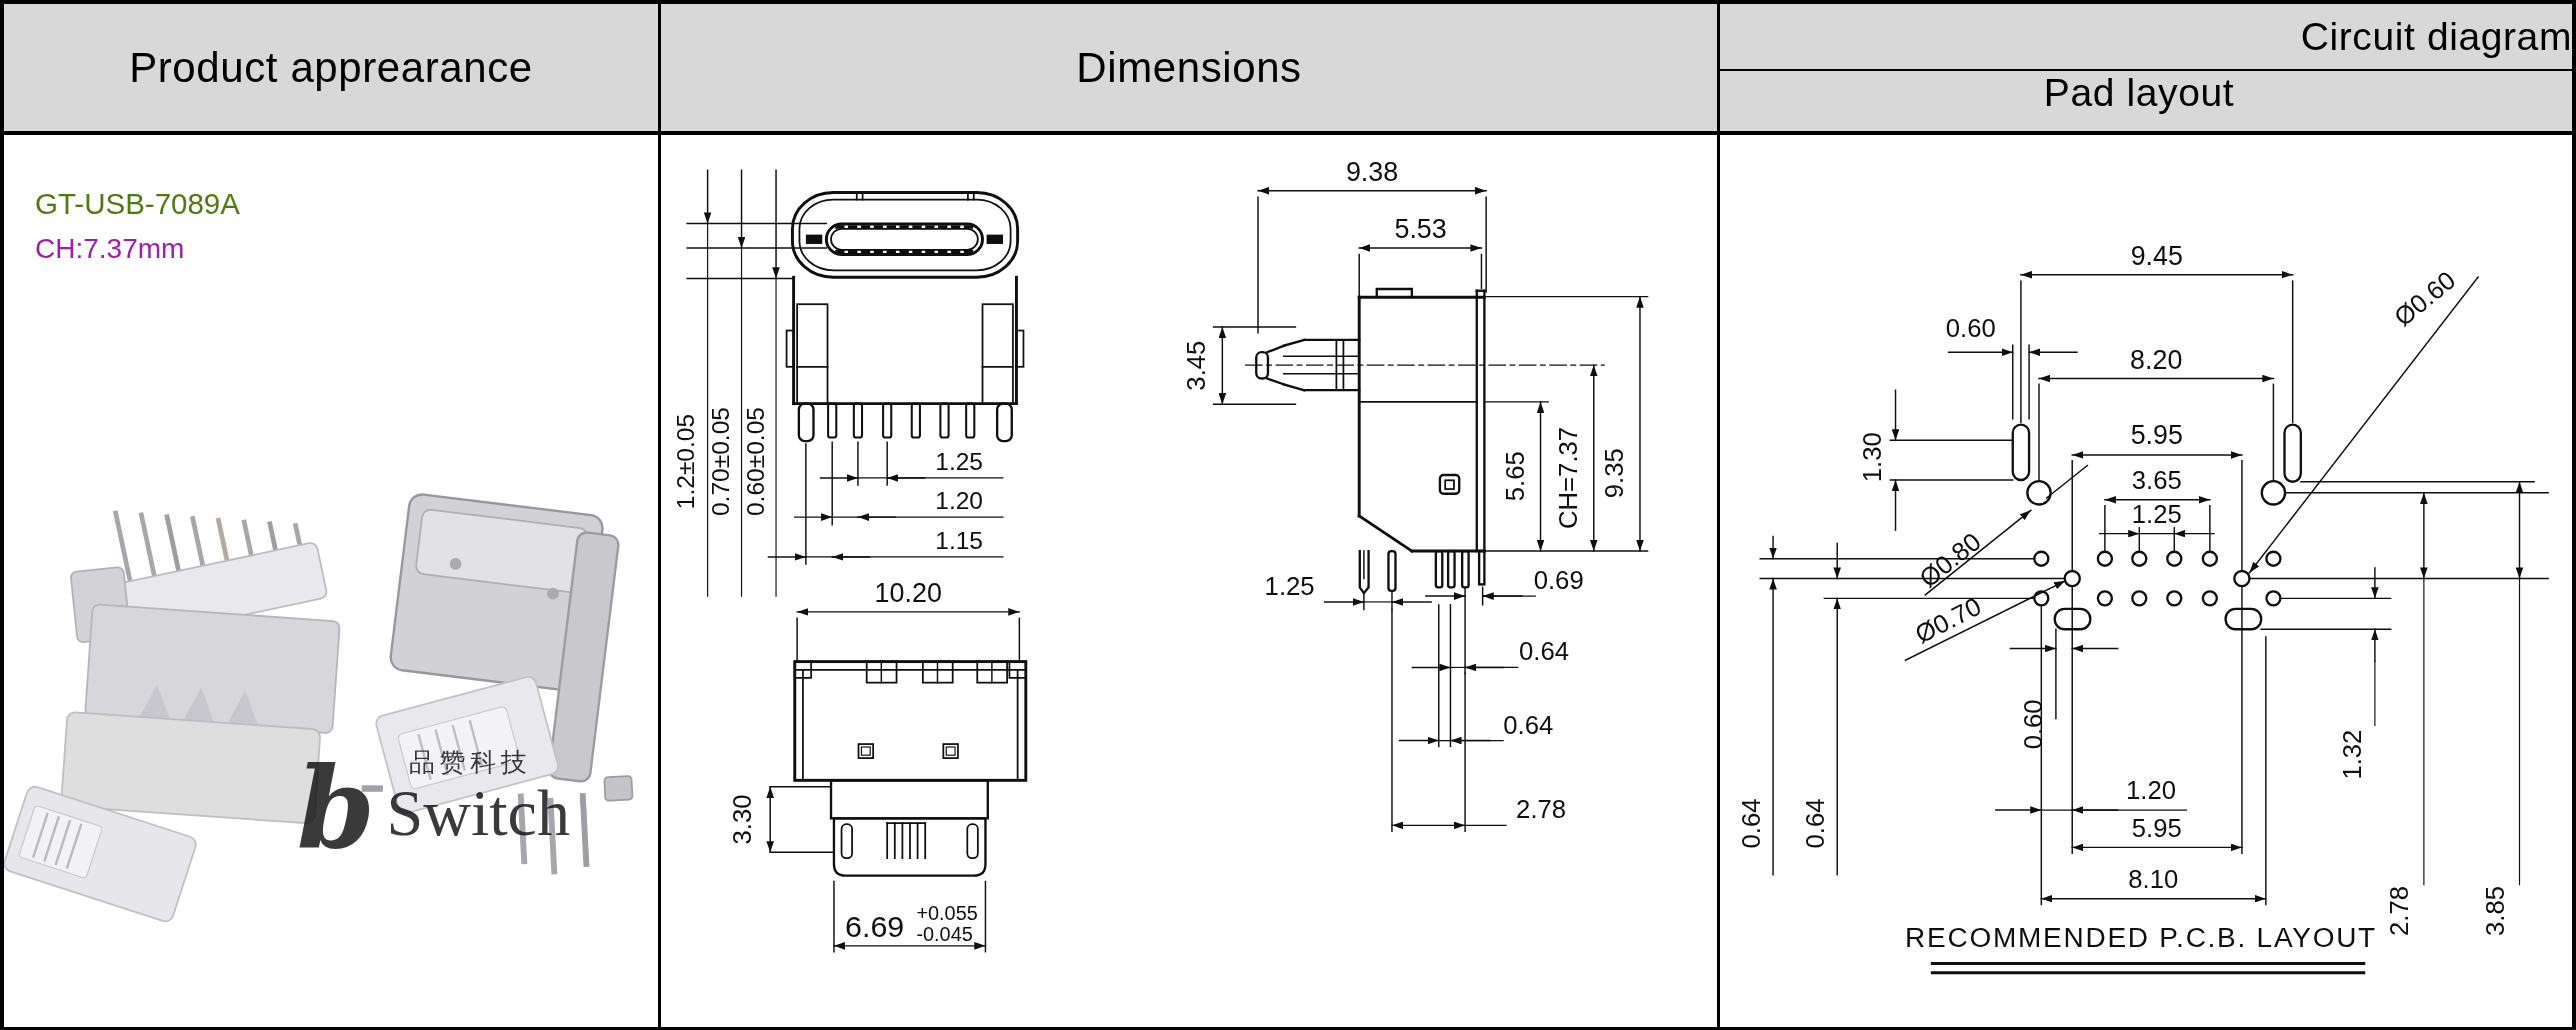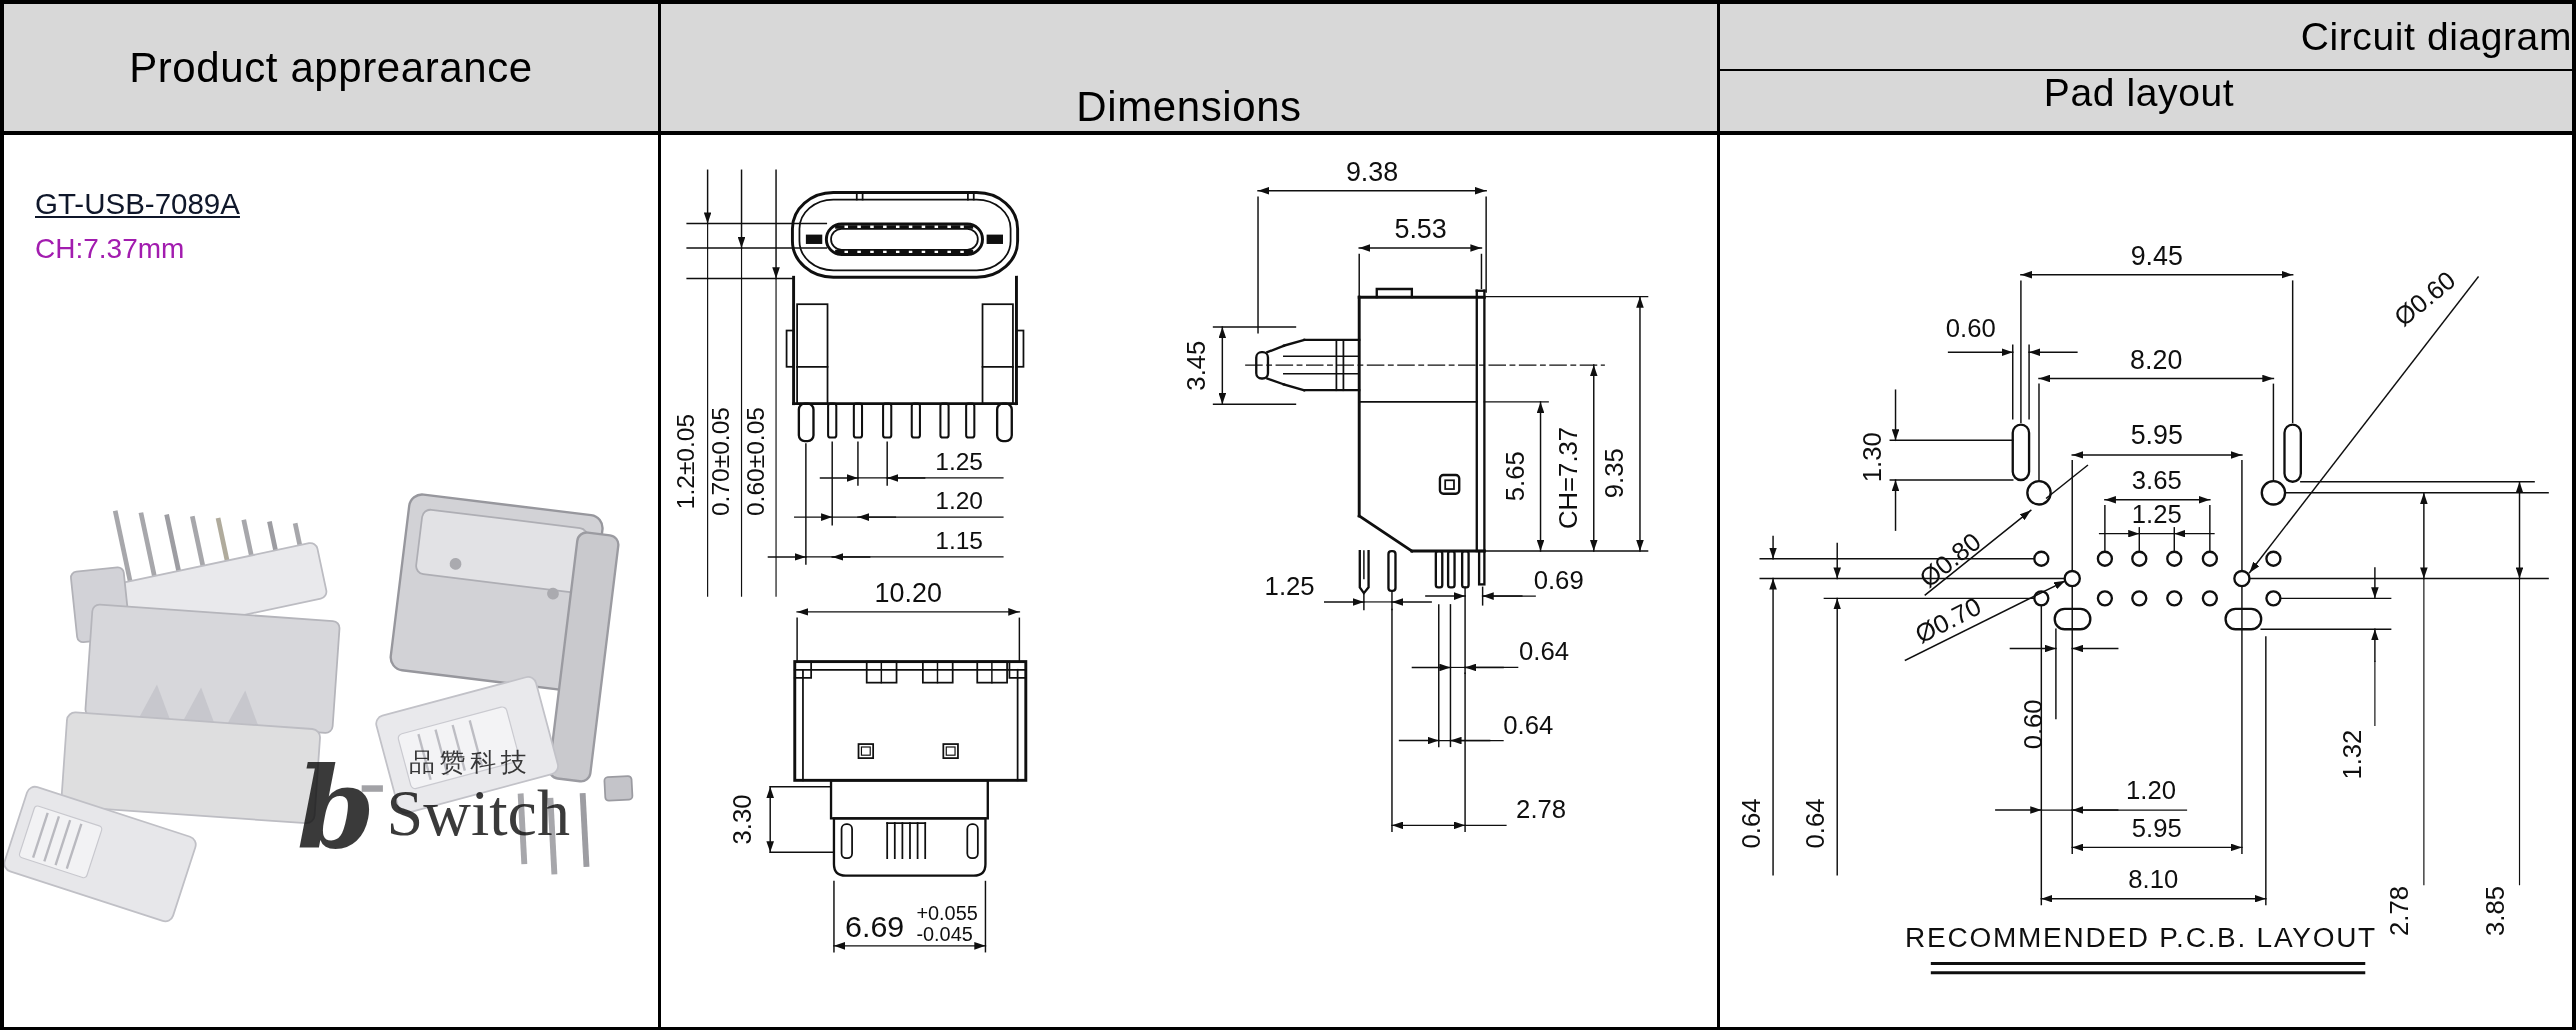--- a/index.html
+++ b/index.html
@@ -15,40 +15,40 @@
   }
   .hdr-bg{position:absolute;left:0;top:0;width:100%;height:127px;background:#d8d8d8;}
   .vline{position:absolute;top:0;width:2.9px;height:100%;background:#000;}
   .hline{position:absolute;left:0;width:100%;height:3.5px;background:#000;}
   .hline-split{position:absolute;height:2.4px;background:#000;}
   .hdr-cell{
     position:absolute;display:flex;align-items:center;justify-content:center;
     font-size:42px;color:#000;letter-spacing:0.6px;
   }
   .panel{position:absolute;top:130px;height:892px;}
-  .pn-title{position:absolute;left:31px;top:53px;font-size:29.5px;color:#0f172a;text-decoration:underline;}
+  .pn-title{position:absolute;left:31px;top:53px;font-size:29.5px;color:#4d7c0f;}
   .pn-sub{position:absolute;left:31px;top:99px;font-size:28px;color:#a21caf;}
   svg text{fill:#0f0f0f;}
   svg .dimtxt{font-family:"Liberation Sans", sans-serif;}
 </style>
 </head>
 <body>
 
 <div class="sheet">
 
   <div class="hdr-bg"></div>
   <div class="hline" style="top:127px;"></div>
   <div class="hline-split" style="top:65px;left:1714px;width:858px;"></div>
   <div class="vline" style="left:654px;"></div>
   <div class="vline" style="left:1713px;"></div>
 
   <div class="hdr-cell" style="left:0;top:0;width:654px;height:127px;text-align:right;">
     <span>Product apprearance</span>
   </div>
-  <div class="hdr-cell" style="left:657px;top:0;width:1056px;height:127px;align-items:flex-end;">
+  <div class="hdr-cell" style="left:657px;top:0;width:1056px;height:127px;">
     <span>Dimensions</span>
   </div>
   <div class="hdr-cell" style="left:1716px;top:0;width:852px;height:65px;font-size:39px;justify-content:flex-end;">
     <span>Circuit diagram</span>
   </div>
   <div class="hdr-cell" style="left:1668px;top:67px;width:852px;height:44px;font-size:39px;padding-left:41px;">
     <span>Pad layout</span>
   </div>
 
   <div class="panel" style="left:0;width:654px;">

